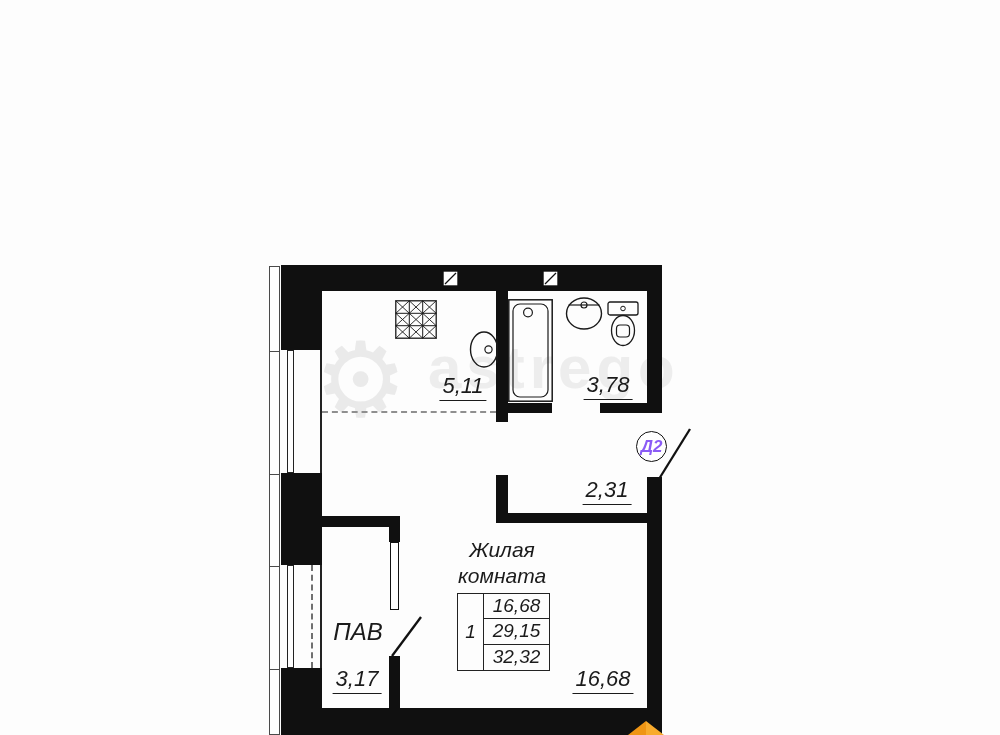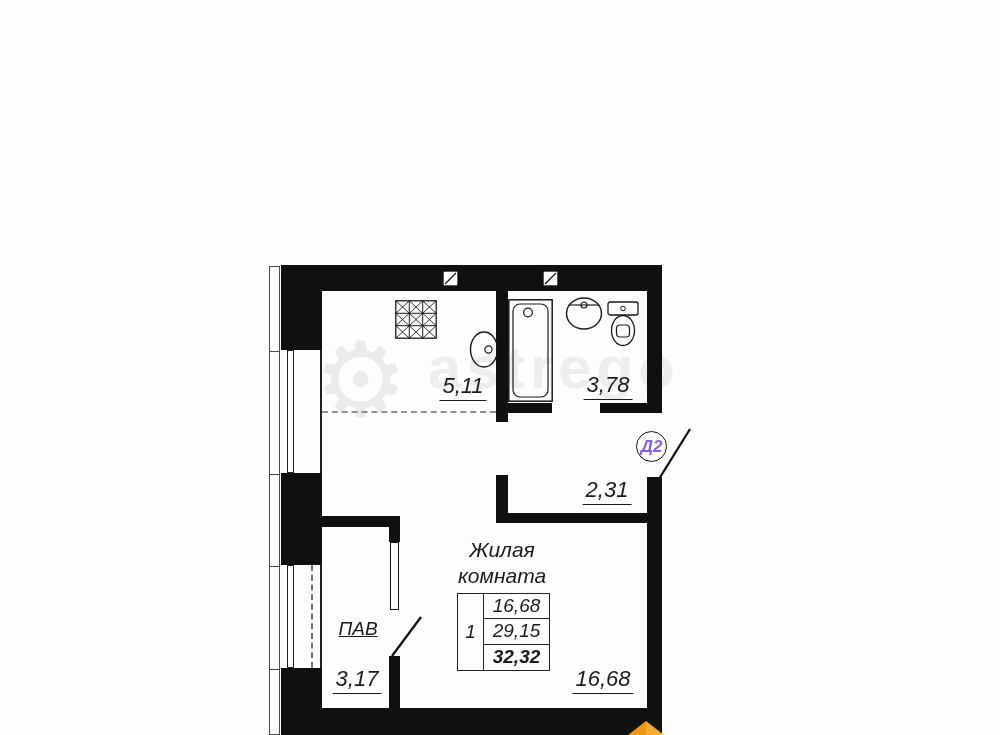--- a/index.html
+++ b/index.html
@@ -10,30 +10,30 @@
   .facade{position:absolute;left:269px;top:266px;width:11px;height:469px;background:#fefefe;
           border:1.2px solid #4a4a4a;z-index:4;box-sizing:border-box;}
   .facade .div{position:absolute;left:0;width:100%;height:1.2px;background:#4a4a4a;}
   .glass{position:absolute;width:7px;background:#fefefe;border:1.2px solid #222;z-index:4;box-sizing:border-box;}
   .edge{position:absolute;width:1.8px;background:#222;z-index:4;}
   .dash-h{position:absolute;border-top:2px dashed #8f8f8f;height:0;z-index:3;}
   .dash-v{position:absolute;border-left:2px dashed #707070;width:0;z-index:3;}
   .txt{position:absolute;font-style:italic;color:#1b1b1b;z-index:7;white-space:nowrap;}
   .area{font-size:22px;border-bottom:1.7px solid #1b1b1b;padding:0 3px 1px 3px;transform:translateX(-50%);}
   .rlabel{font-size:21px;line-height:26px;text-align:center;transform:translateX(-50%);}
-  .plabel{font-size:19px;transform:translateX(-50%);text-decoration:underline;}
+  .plabel{font-size:24px;transform:translateX(-50%);}
   .badge{position:absolute;left:636px;top:431px;width:31px;height:31px;border:1.7px solid #111;
          border-radius:50%;background:#fff;display:flex;align-items:center;justify-content:center;
          font-style:italic;font-size:17px;font-weight:600;color:#8b5cf6;z-index:7;box-sizing:border-box;}
   .tbl{position:absolute;left:457px;top:593px;display:grid;grid-template-columns:26px 65px;
        grid-template-rows:repeat(3,25.3px);border:1.5px solid #222;z-index:7;
        font-style:italic;font-size:19px;color:#1b1b1b;background:transparent;}
   .tbl .c1{grid-row:1/4;display:flex;align-items:center;justify-content:center;border-right:1.5px solid #222;}
   .tbl .v{display:flex;align-items:center;justify-content:center;border-bottom:1.5px solid #222;}
-  .tbl .v.last{border-bottom:none;font-weight:bold;}
+  .tbl .v.last{border-bottom:none;}
   .fix{position:absolute;z-index:6;}
   .wm-text{position:absolute;left:428px;top:333px;font-size:60px;letter-spacing:5px;font-weight:600;
            color:#ededed;z-index:1;}
   .wm-gear{position:absolute;left:314px;top:328px;font-size:104px;line-height:1;color:#eaeaea;z-index:1;}
   svg{display:block;}
   .overlay{position:absolute;left:0;top:0;z-index:8;pointer-events:none;}
   .logo{position:absolute;left:624px;top:718px;z-index:9;}
 </style>
 </head>
 <body>

